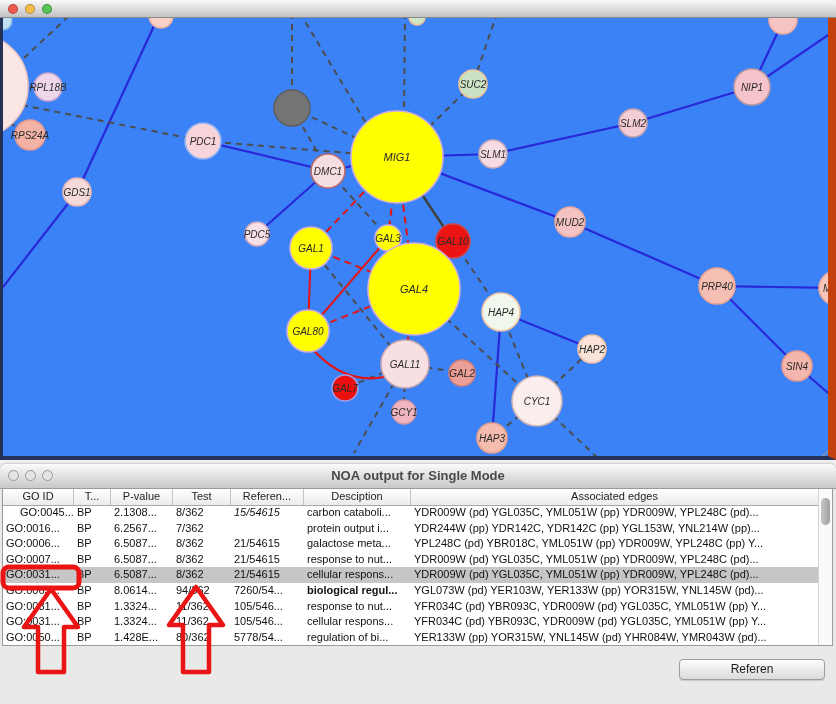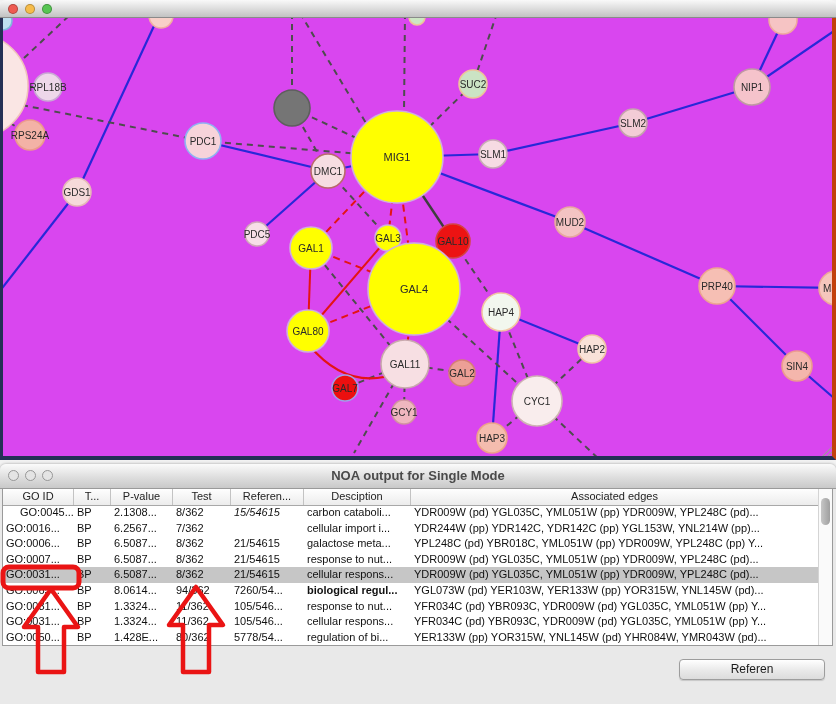--- a/index.html
+++ b/index.html
@@ -10,22 +10,22 @@
   .graph-window{position:absolute;left:0;top:0;width:836px;height:460px;
     border-radius:6px 6px 0 0;}
   .titlebar{position:absolute;left:0;top:0;right:0;height:17px;
     background:linear-gradient(#f9f9f9,#d8d8d8 60%,#c2c2c2);
     border-bottom:1px solid #8a8a8a;border-radius:6px 6px 0 0;}
   .titlebar .title{position:absolute;left:0;right:0;top:1px;text-align:center;
     font-size:12px;font-weight:700;color:#333;margin-top:44px;}
   .lights{position:absolute;left:8px;top:4px;display:flex;gap:7px;}
   .light{width:10px;height:10px;border-radius:50%;}
   .canvas{position:absolute;left:0;top:18px;right:0;bottom:0;
-    border-left:3px solid #243055;border-right:4px solid #c2410c;
-    border-bottom:4px solid #243055;background:#d946ef;overflow:hidden;}
+    border-left:3px solid #243055;border-right:8px solid #c2410c;
+    border-bottom:4px solid #243055;background:#3b82f6;overflow:hidden;font-style:italic;}
   .canvas svg{position:absolute;left:0;top:0;}
 
   
   .noa-window{position:absolute;left:0;top:464px;width:836px;height:240px;
     background:#e9e9e9;border-radius:6px 6px 0 0;
     box-shadow:0 0 3px rgba(0,0,0,.35);}
   .noa-titlebar{position:absolute;left:0;top:0;right:0;height:24px;
     background:linear-gradient(#fbfbfb,#dedede 55%,#c9c9c9);
     border-bottom:1px solid #9a9a9a;border-radius:6px 6px 0 0;}
   .noa-titlebar .title{position:absolute;left:0;right:0;top:4px;text-align:center;
@@ -225,21 +225,21 @@
           <div class="td" style="width: 73px; font-style: italic;">15/54615</div>
           <div class="td" style="width: 107px;">carbon cataboli...</div>
           <div class="td" style="width: 407px;">YDR009W (pd) YGL035C, YML051W (pp) YDR009W, YPL248C (pd)...</div>
         </div>
         <div class="tr">
           <div class="td" style="width: 71px;">GO:0016...</div>
           <div class="td" style="width: 37px;">BP</div>
           <div class="td" style="width: 62px;">6.2567...</div>
           <div class="td" style="width: 58px;">7/362</div>
           <div class="td" style="width: 73px; margin-top: 24px;">10/54615</div>
-          <div class="td" style="width: 107px;">cellular import i...</div>
+          <div class="td" style="width: 107px;">protein output i...</div>
           <div class="td" style="width: 407px;">YDR244W (pp) YDR142C, YDR142C (pp) YGL153W, YNL214W (pp)...</div>
         </div>
         <div class="tr">
           <div class="td" style="width: 71px;">GO:0006...</div>
           <div class="td" style="width: 37px;">BP</div>
           <div class="td" style="width: 62px;">6.5087...</div>
           <div class="td" style="width: 58px;">8/362</div>
           <div class="td" style="width: 73px;">21/54615</div>
           <div class="td" style="width: 107px;">galactose meta...</div>
           <div class="td" style="width: 407px;">YPL248C (pd) YBR018C, YML051W (pp) YDR009W, YPL248C (pp) Y...</div>

